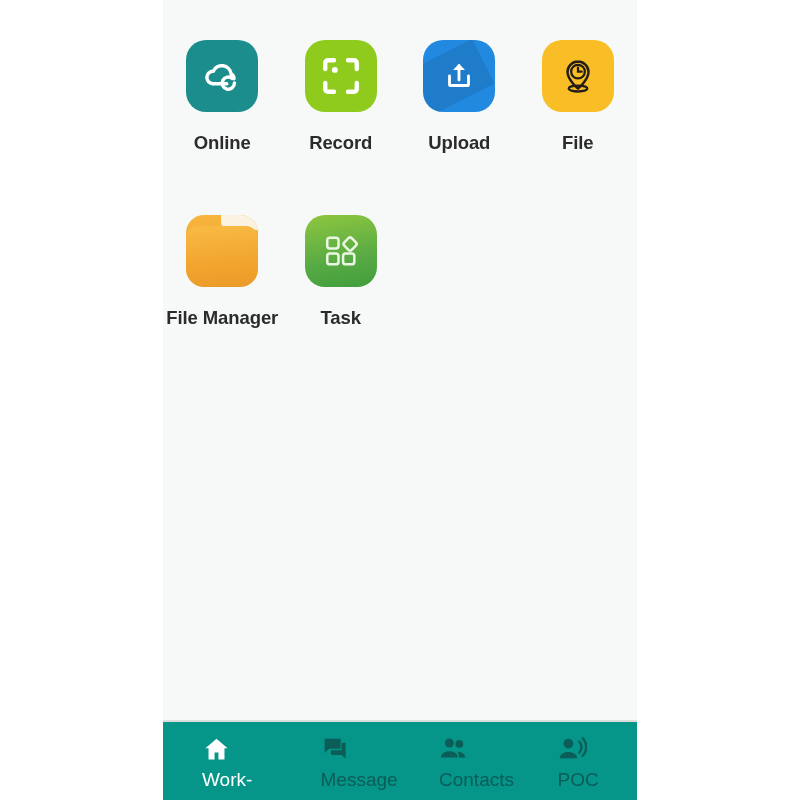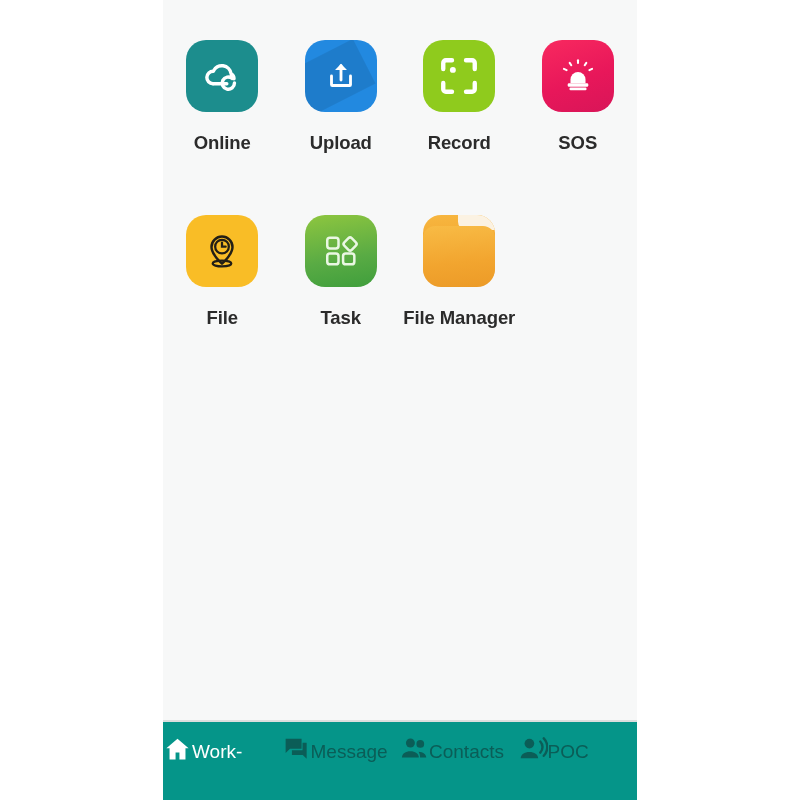--- a/index.html
+++ b/index.html
@@ -136,24 +136,25 @@
     background: #059589;
     display: grid;
     grid-template-columns: repeat(4, 1fr);
     align-items: start;
     padding-top: 12px;
     box-sizing: border-box;
   }
 
   .nav-item {
     display: flex;
-    flex-direction: row;
-    align-items: center;
+    flex-direction: column;
+    align-items: flex-start;
     cursor: pointer;
     color: #0b5d57;
+    margin-left: 39px;
   }
   .nav-item.active { color: #ffffff; }
 
   .nav-icon {
     height: 30px;
     display: flex;
     align-items: center;
     justify-content: center;
   }
   .nav-icon svg { display: block; fill: currentColor; }
@@ -178,99 +179,82 @@
         <div class="cell">
           <div class="tile t-online">
             <svg width="46" height="46" viewBox="0 0 48 48">
               <path d="M15 32h14" fill="none" stroke="#fff" stroke-width="3.6" stroke-linecap="round"></path>
               <path d="M14.5 32a6.5 6.5 0 0 1 .4-13 9.8 9.8 0 0 1 18.6 2.6 5.8 5.8 0 0 1 3 5.2" fill="none" stroke="#fff" stroke-width="3.6" stroke-linecap="round" stroke-linejoin="round"></path>
               <path d="M37 31.4a6.4 6.4 0 1 1-2.3-4.9" fill="none" stroke="#fff" stroke-width="3.6" stroke-linecap="round"></path>
               <path d="M34.3 21.2l1 6.2 -6.1 -1.2z" fill="#fff"></path>
             </svg>
           </div>
           <div class="label">Online</div>
-        </div>
-
-        <div class="cell">
-          <div class="tile t-upload">
-            <span class="up-shadow"></span>
-            <svg width="38" height="38" viewBox="0 0 48 48">
-              <path d="M12 24v11a1 1 0 0 0 1 1h22a1 1 0 0 0 1-1V24" fill="none" stroke="#fff" stroke-width="3.6" stroke-linecap="round" stroke-linejoin="round"></path>
-              <path d="M24 29V11" fill="none" stroke="#fff" stroke-width="3.6" stroke-linecap="round"></path>
-              <path d="M24 8.5l7.5 8h-15z" fill="#fff"></path>
-            </svg>
-          </div>
-          <div class="label">Upload</div>
         </div>
 
         <div class="cell">
           <div class="tile t-record">
             <svg width="42" height="42" viewBox="0 0 48 48">
               <g fill="none" stroke="#fff" stroke-width="5" stroke-linecap="round" stroke-linejoin="round">
                 <path d="M6 16V9a3 3 0 0 1 3-3h7"></path>
                 <path d="M32 6h7a3 3 0 0 1 3 3v7"></path>
                 <path d="M42 32v7a3 3 0 0 1-3 3h-7"></path>
                 <path d="M16 42H9a3 3 0 0 1-3-3v-7"></path>
               </g>
               <circle cx="17" cy="17" r="3.4" fill="#fff"></circle>
             </svg>
           </div>
           <div class="label">Record</div>
         </div>
 
         <div class="cell">
-          <div class="tile t-sos">
+          <div class="tile t-upload">
+            <span class="up-shadow"></span>
             <svg width="38" height="38" viewBox="0 0 48 48">
-              <g stroke="#fff" stroke-width="2.6" stroke-linecap="round">
-                <path d="M24 7.5v-3.5"></path>
-                <path d="M15.5 10.4l-2-3"></path>
-                <path d="M32.5 10.4l2-3"></path>
-                <path d="M9.6 16.6l-3.4-1.6"></path>
-                <path d="M38.4 16.6l3.4-1.6"></path>
-              </g>
-              <path d="M14.5 33v-4.5a9.5 9.5 0 0 1 19 0V33z" fill="#fff"></path>
-              <rect x="11" y="33" width="26" height="4.6" rx="1.6" fill="#fff"></rect>
-              <rect x="13.2" y="38.6" width="21.6" height="3.4" rx="1.5" fill="#fff"></rect>
-            </svg>
-          </div>
-          <div class="label">SOS</div>
-        </div>
+              <path d="M12 24v11a1 1 0 0 0 1 1h22a1 1 0 0 0 1-1V24" fill="none" stroke="#fff" stroke-width="3.6" stroke-linecap="round" stroke-linejoin="round"></path>
+              <path d="M24 29V11" fill="none" stroke="#fff" stroke-width="3.6" stroke-linecap="round"></path>
+              <path d="M24 8.5l7.5 8h-15z" fill="#fff"></path>
+            </svg>
+          </div>
+          <div class="label">Upload</div>
+        </div>
+
 
         <div class="cell">
           <div class="tile t-clock">
             <svg width="42" height="42" viewBox="0 0 48 48">
               <path d="M24 7.5c-6.6 0-12 5.3-12 11.9 0 8.6 12 19.1 12 19.1s12-10.5 12-19.1c0-6.6-5.4-11.9-12-11.9z" fill="none" stroke="#231f16" stroke-width="2.8" stroke-linejoin="round"></path>
               <circle cx="24" cy="19" r="7.8" fill="none" stroke="#231f16" stroke-width="2.6"></circle>
               <path d="M24 14.4V19h4.2" fill="none" stroke="#231f16" stroke-width="2.6" stroke-linecap="round"></path>
               <ellipse cx="24" cy="38.3" rx="10.6" ry="3.4" fill="none" stroke="#231f16" stroke-width="2.6"></ellipse>
             </svg>
           </div>
           <div class="label">File</div>
+        </div>
+
+        <div class="cell">
+          <div class="tile t-file">
+            <span class="folder-tab"></span>
+            <span class="folder-body"></span>
+          </div>
+          <div class="label">File Manager</div>
         </div>
 
         <div class="cell">
           <div class="tile t-task">
             <svg width="40" height="40" viewBox="0 0 48 48">
               <g fill="none" stroke="#eaf7e3" stroke-width="3" stroke-linejoin="round">
                 <rect x="7.5" y="8" width="13.5" height="13" rx="3.2"></rect>
                 <rect x="7.5" y="27" width="13.5" height="13" rx="3.2"></rect>
                 <rect x="26.5" y="27" width="13.5" height="13" rx="3.2"></rect>
                 <rect x="28.6" y="9.3" width="12.6" height="12.6" rx="2.8" transform="rotate(45 34.9 15.6)"></rect>
               </g>
             </svg>
           </div>
           <div class="label">Task</div>
-        </div>
-
-        <div class="cell">
-          <div class="tile t-file">
-            <span class="folder-tab"></span>
-            <span class="folder-body"></span>
-          </div>
-          <div class="label">File Manager</div>
         </div>
 
 
       </div>
     </div>
 
     <div id="nav-divider"></div>
 
     <div id="bottom-nav">
 

